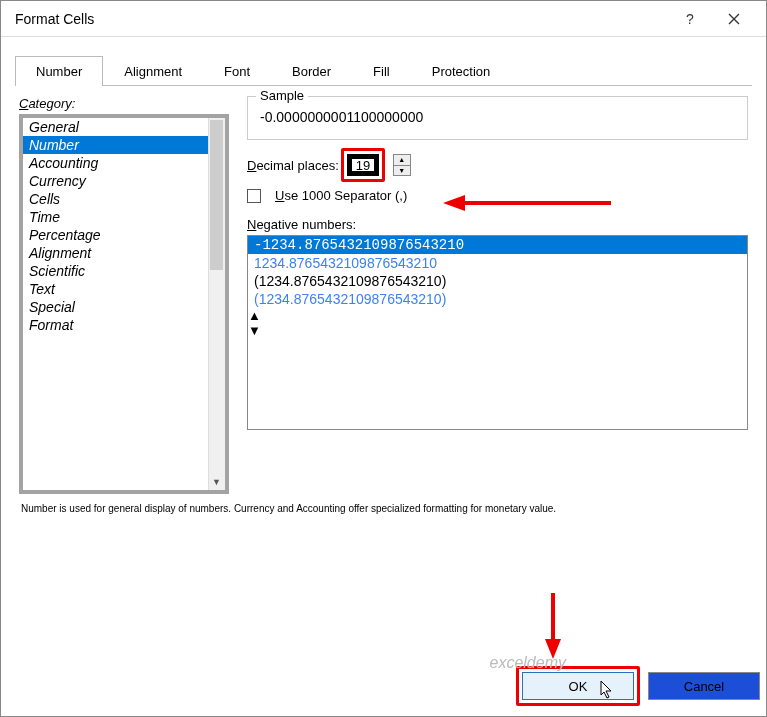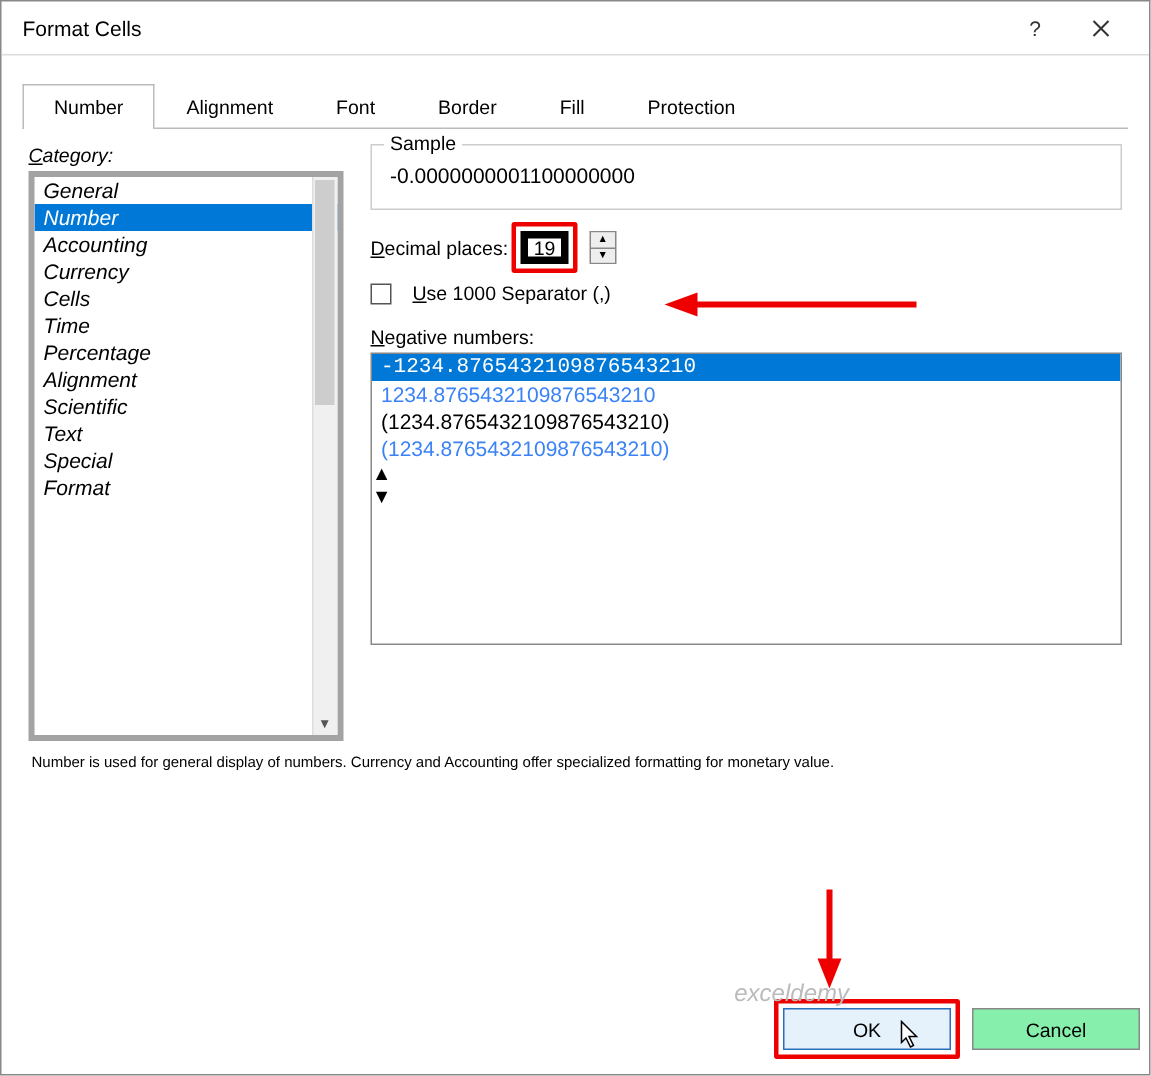--- a/index.html
+++ b/index.html
@@ -111,21 +111,21 @@
   .negitem { padding: 1px 6px; font-size: 14px; }
   .negitem.sel { background:#0078d7; color:#ffffff;font-family:Liberation Mono, monospace; }
   .negitem.red { color: #3b82f6; }
   .desc { padding: 8px 20px; font-size: 10px; line-height: 1.4; }
   .buttons {
     position: absolute; bottom: 16px; right: 6px;
     display: flex; gap: 14px;
   }
   .btn {
     width: 112px; height: 28px;
-    border: 1px solid #888; background: #86efac;
+    border: 1px solid #888; background: #1d4ed8;
     display:flex; align-items:center; justify-content:center;
     font-size: 13px; cursor: pointer;
   }
   .btn.ok { background:#e5f1fb; border-color:#2a6fbb; }
   .arrow-anno { position:absolute; color:#e00; pointer-events:none; }
   .watermark { position:absolute; bottom:44px; right:200px; color:#bbb; font-size:16px; font-style:italic; pointer-events:none;}
   .underline-letter { text-decoration: underline; }
   .cursor-img { position:absolute; width:14px; height:20px; }
 </style>
 </head>

